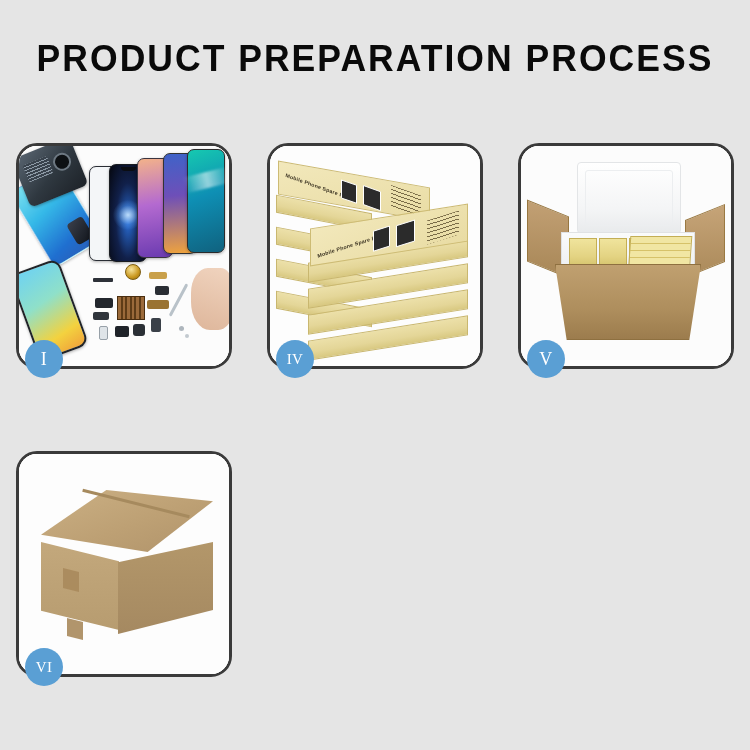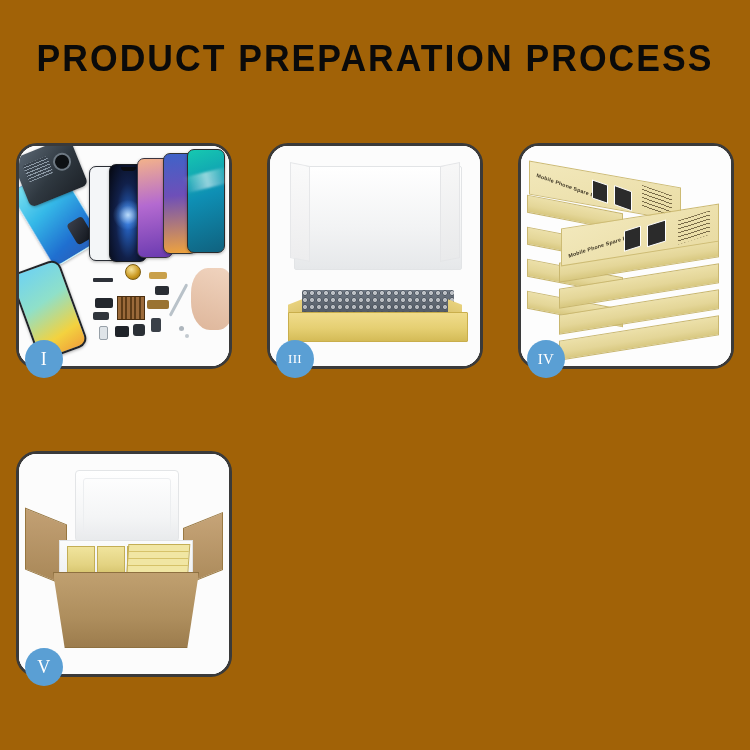--- a/index.html
+++ b/index.html
@@ -7,21 +7,21 @@
     margin: 0; padding: 0;
     width: 750px; height: 750px;
     background: #ffffff;
     font-family: "Liberation Sans", sans-serif;
     overflow: hidden;
   }
 
   #page {
     position: relative;
     width: 750px; height: 750px;
-    background: #a16207;
+    background: #e5e5e5;
   }
 
   
   .header { position: absolute; left: 0; top: 0; width: 750px; text-align: center; }
   .title {
     margin: 0;
     padding-top: 40px;
     font-family: "Liberation Sans", sans-serif;
     font-size: 37px;
     font-weight: 700;
@@ -440,34 +440,20 @@
             <span class="part scr1"></span>
             <span class="part scr2"></span>
           </div>
           <div class="hand"></div>
         </div>
       </div>
       <div class="badge">I</div>
     </div>
 
 
-    <div class="panel p3">
-      <div class="panel-clip">
-        <div class="scene">
-          <div class="lid-back"></div>
-          <div class="lid-flapL"></div>
-          <div class="lid-flapR"></div>
-          <div class="box-bubble"></div>
-          <div class="box-edgeL"></div>
-          <div class="box-edgeR"></div>
-          <div class="box-front"></div>
-        </div>
-      </div>
-      <div class="badge xwide">III</div>
-    </div>
 
     <div class="panel p4">
       <div class="panel-clip">
         <div class="scene">
           <div class="stack">
 
             <div class="kbox" style="left:6px;  top:58px;  width:96px; height:18px; transform:skewY(11deg);"></div>
             <div class="kbox" style="left:6px;  top:90px;  width:96px; height:18px; transform:skewY(11deg);"></div>
             <div class="kbox" style="left:6px;  top:122px; width:96px; height:18px; transform:skewY(11deg);"></div>
             <div class="kbox" style="left:6px;  top:154px; width:96px; height:18px; transform:skewY(11deg);"></div>
@@ -509,15 +495,28 @@
             <span class="ybox"></span>
             <span class="ybox"></span>
           </div>
           <div class="ybox-row2"></div>
           <div class="carton-body"></div>
         </div>
       </div>
       <div class="badge">V</div>
     </div>
 
+    <div class="panel p6">
+      <div class="panel-clip">
+        <div class="scene">
+          <div class="c6-top"></div>
+          <div class="c6-seam"></div>
+          <div class="c6-left"></div>
+          <div class="c6-right"></div>
+          <div class="c6-tape1"></div>
+          <div class="c6-tape2"></div>
+        </div>
+      </div>
+      <div class="badge wide">VI</div>
+    </div>
 
   </div>
 </div>
 
 </body></html>

